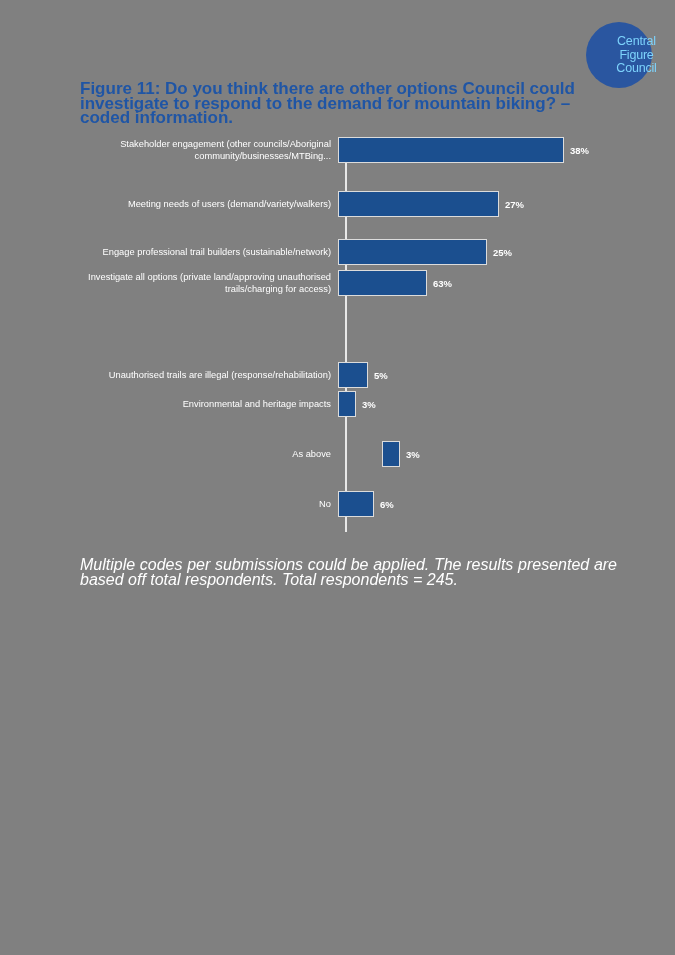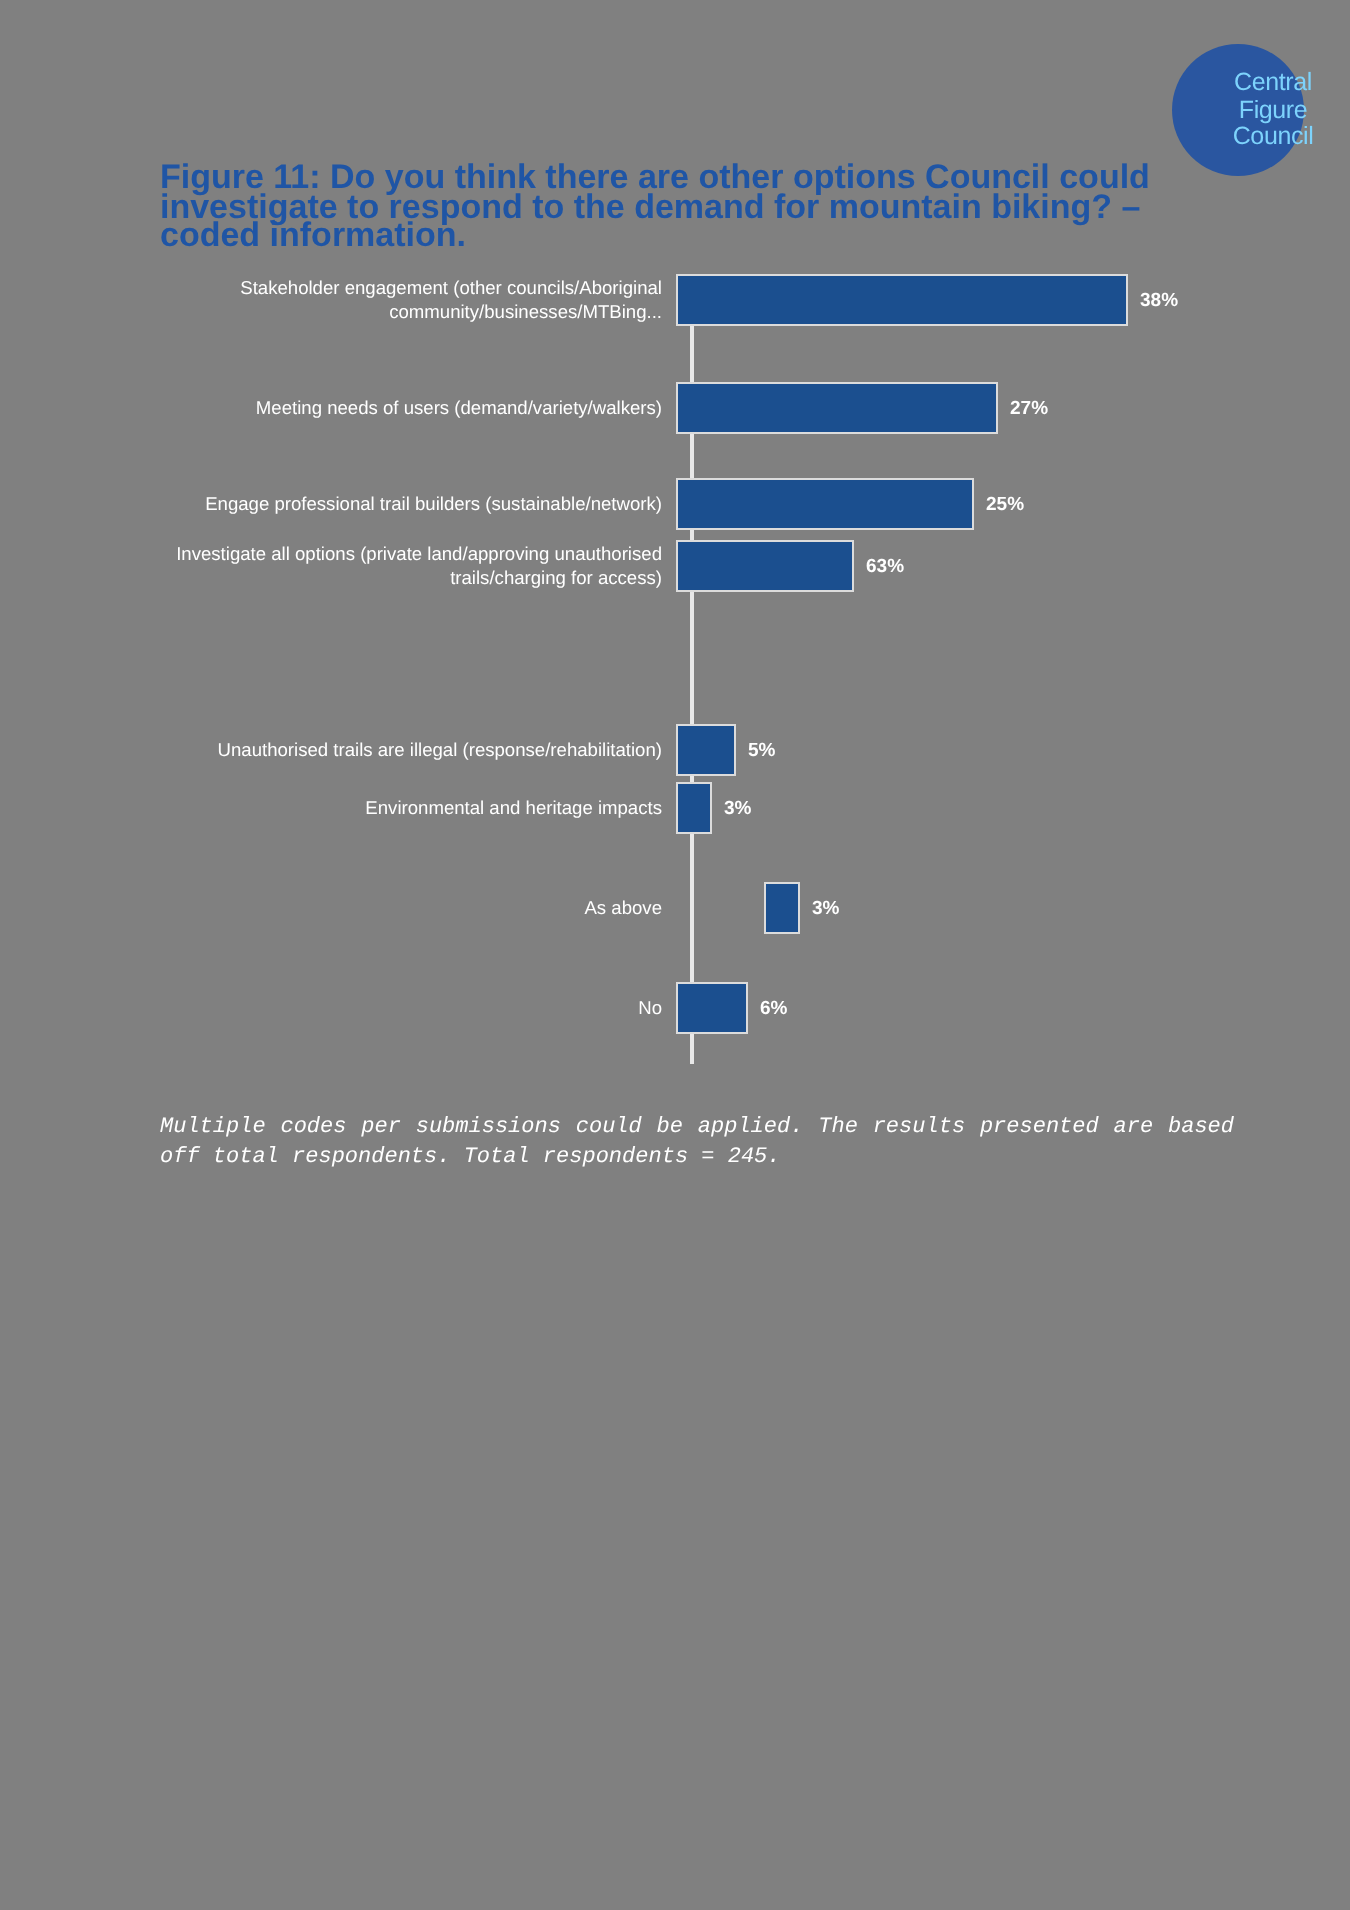--- a/index.html
+++ b/index.html
@@ -118,24 +118,24 @@
     white-space: nowrap;
   }
 
   
   #footnote {
     position: absolute;
     left: 80px;
     top: 557px;
     width: 537px;
     color: #ffffff;
-    font-size: 11px;
+    font-size: 16px;
     line-height: 15px;
     font-style: italic;
-    font-family: Liberation Mono, monospace;
+    font-family: Liberation Sans, sans-serif;
     text-align: justify;
   }
 </style>
 </head>
 <body>
 
 <div id="logo-wrap">
   <div id="logo-circle">
     <span>Central</span>
     <span>Figure</span>

